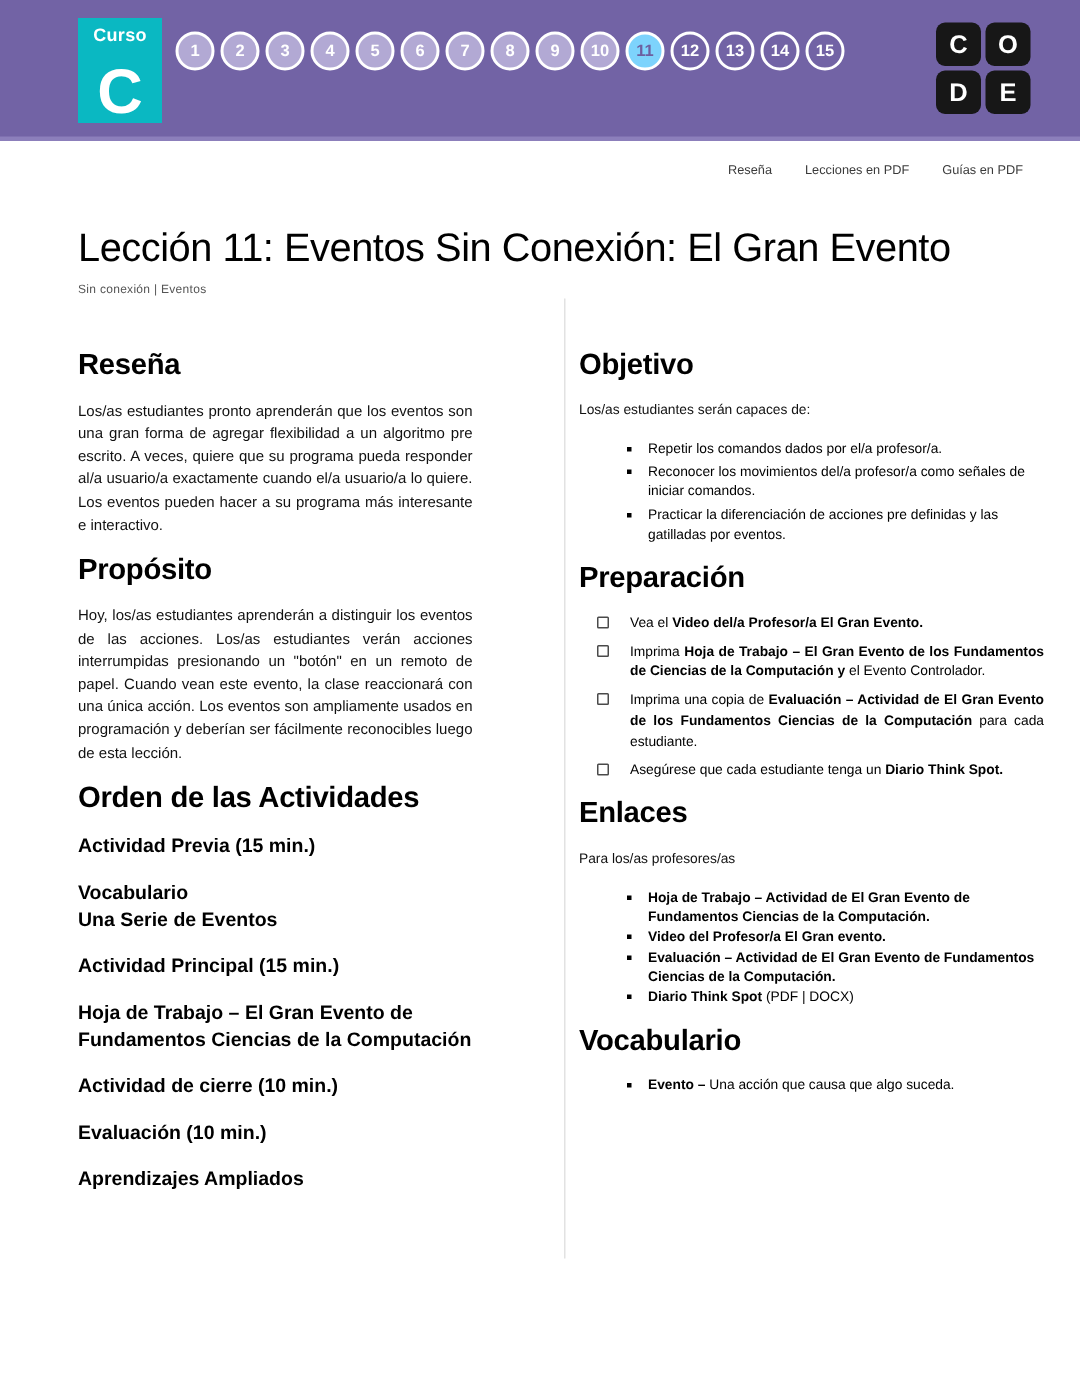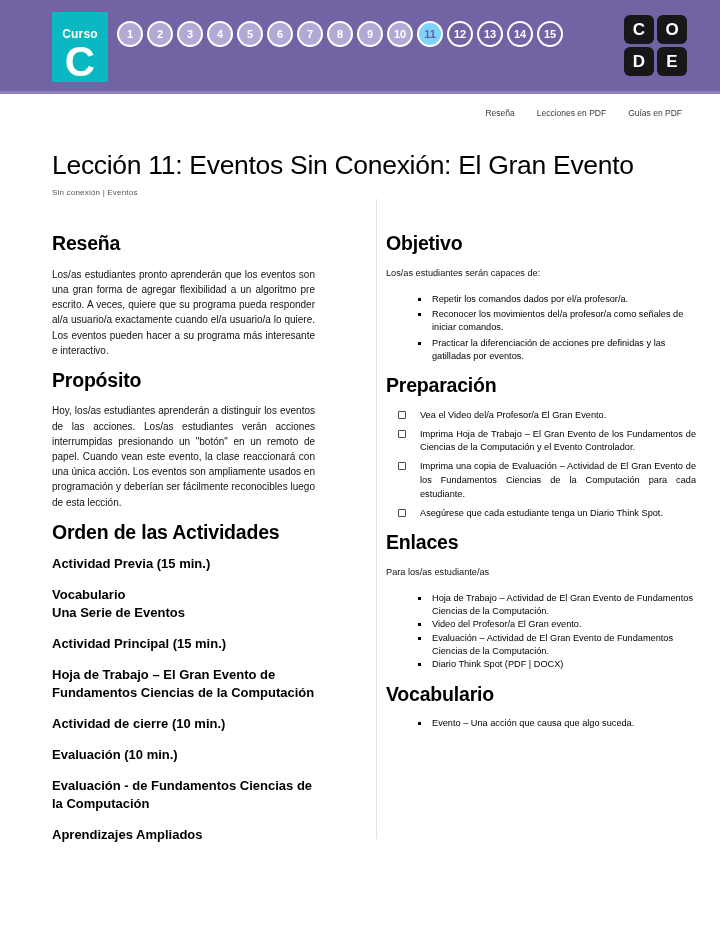--- a/index.html
+++ b/index.html
@@ -22,21 +22,21 @@
   }
   .course-badge {
     position: absolute;
     left: 52px; top: 12px;
     width: 56px; height: 70px;
     background: #0ab8c2;
     display: flex;
     flex-direction: column;
     align-items: center;
     justify-content: space-between;
-    padding-top: 16px;
+    padding-top: 5px;
   }
   .course-badge .course-word {
     color: #ffffff;
     font-size: 12px;
     font-weight: 600;
     line-height: 1;
     letter-spacing: .2px;
   }
   .course-badge .course-letter {
     color: #ffffff;
@@ -213,21 +213,21 @@
     text-align: justify;
   }
   ul.checks li .cbox {
     position: absolute;
     left: 0; top: 2px;
     width: 8px; height: 8px;
     border: 1px solid #4a4a4a;
     border-radius: 1px;
     background: #fff;
   }
-  b, strong { font-weight: 400; }
+  b, strong { font-weight: 700; }
 </style>
 </head>
 <body>
 
 <div class="header-band">
   <div class="course-badge">
     <div class="course-word">Curso</div>
     <div class="course-letter">C</div>
   </div>
   <div class="lesson-nav">
@@ -277,21 +277,20 @@
     <p class="body">Hoy, los/as estudiantes aprenderán a distinguir los eventos de las acciones. Los/as estudiantes verán acciones interrumpidas presionando un "botón" en un remoto de papel. Cuando vean este evento, la clase reaccionará con una única acción. Los eventos son ampliamente usados en programación y deberían ser fácilmente reconocibles luego de esta lección.</p>
 
     <h2 class="sec gap">Orden de las Actividades</h2>
     <div class="activities">
         <div class="act-item">Actividad Previa (15 min.)</div>
         <div class="act-item">Vocabulario<br>Una Serie de Eventos</div>
         <div class="act-item">Actividad Principal (15 min.)</div>
         <div class="act-item">Hoja de Trabajo – El Gran Evento de Fundamentos Ciencias de la Computación</div>
         <div class="act-item">Actividad de cierre (10 min.)</div>
         <div class="act-item">Evaluación (10 min.)</div>
-        <div class="act-item">Evaluación - de Fundamentos Ciencias de la Computación</div>
         <div class="act-item">Aprendizajes Ampliados</div>
       </div>
   </div>
 
   <div class="col-right">
     <h2 class="sec">Objetivo</h2>
     <p class="lead">Los/as estudiantes serán capaces de:</p>
     <ul class="bullets">
         <li><span>Repetir los comandos dados por el/a profesor/a.</span></li>
         <li><span>Reconocer los movimientos del/a profesor/a como señales de iniciar comandos.</span></li>
@@ -300,21 +299,21 @@
 
     <h2 class="sec gap">Preparación</h2>
     <ul class="checks">
         <li><span class="cbox"></span><span>Vea el <b>Video del/a Profesor/a El Gran Evento.</b></span></li>
         <li><span class="cbox"></span><span>Imprima <b>Hoja de Trabajo – El Gran Evento de los Fundamentos de Ciencias de la Computación y</b> el Evento Controlador.</span></li>
         <li><span class="cbox"></span><span>Imprima una copia de <b>Evaluación – Actividad de El Gran Evento de los Fundamentos Ciencias de la Computación</b> para cada estudiante.</span></li>
         <li><span class="cbox"></span><span>Asegúrese que cada estudiante tenga un <b>Diario Think Spot.</b></span></li>
       </ul>
 
     <h2 class="sec gap">Enlaces</h2>
-    <p class="lead">Para los/as estudiante/as</p>
+    <p class="lead">Para los/as profesores/as</p>
     <ul class="bullets tight">
         <li><span><b>Hoja de Trabajo – Actividad de El Gran Evento de Fundamentos Ciencias de la Computación.</b></span></li>
         <li><span><b>Video del Profesor/a El Gran evento.</b></span></li>
         <li><span><b>Evaluación – Actividad de El Gran Evento de Fundamentos Ciencias de la Computación.</b></span></li>
         <li><span><b>Diario Think Spot</b> (PDF |  DOCX)</span></li>
       </ul>
 
     <h2 class="sec gap">Vocabulario</h2>
     <ul class="bullets tight">
         <li><span><b>Evento –</b> Una acción que causa que algo suceda.</span></li>

